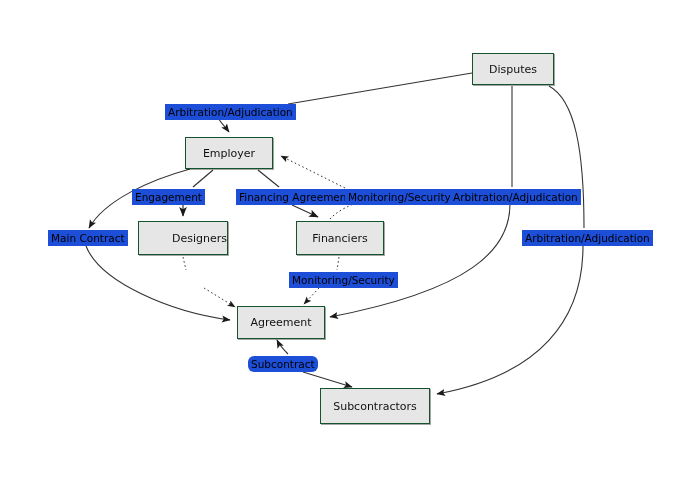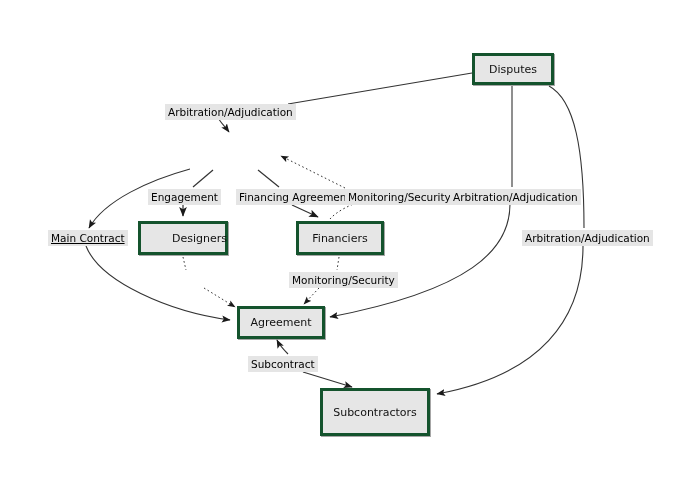--- a/index.html
+++ b/index.html
@@ -8,30 +8,30 @@
     width:692px;height:479px;
     background:#ffffff;
     font-family:"DejaVu Sans","Liberation Sans",sans-serif;
     overflow:hidden;
   }
   svg#edges{position:absolute;left:0;top:0;width:692px;height:479px;}
   .node{
     position:absolute;
     box-sizing:border-box;
     background:#e6e6e6;
-    border:3px solid #14532d;
+    border:1px solid #14532d;
     box-shadow:1px 1px 0 rgba(0,0,0,.35);
     display:flex;align-items:center;justify-content:center;
     font-size:11px;color:#111;
     white-space:nowrap;
   }
   .edge-label{
     position:absolute;
     box-sizing:border-box;
-    background:#e5e5e5;
+    background:#1d4ed8;
     color:#000;
     font-size:10.5px;
     line-height:14px;
     padding:1px 3px;
     white-space:nowrap;
     letter-spacing:0px;
   }
 </style>
 </head>
 <body>
@@ -76,49 +76,52 @@
     <path d="M583,246 C583,320 540,375 437,394" fill="none" stroke="#333" stroke-width="1.1" marker-end="url(#arrow)"></path>
 
     <path d="M288,354 C282,348 279,344 277,340" fill="none" stroke="#333" stroke-width="1.1" marker-end="url(#arrow)"></path>
     <path d="M303,372 L352,387" fill="none" stroke="#333" stroke-width="1.1" marker-end="url(#arrow)"></path>
   </svg>
 
   <div class="node" style="left:472px;top:53px;width:82px;height:32px;">
     <span>Disputes</span>
   </div>
 
+  <div class="node" style="left:185px;top:137px;width:88px;height:32px;">
+    <span>Employer</span>
+  </div>
 
   <div class="node" style="left:138px;top:221px;width:90px;height:34px;padding-left:33px;">
     <span>Designers</span>
   </div>
 
   <div class="node" style="left:296px;top:221px;width:88px;height:34px;align-items:center;">
     <span>Financiers</span>
   </div>
 
   <div class="node" style="left:237px;top:306px;width:88px;height:33px;">
     <span>Agreement</span>
   </div>
 
-  <div class="node" style="left:320px;top:388px;width:110px;height:48px;">
+  <div class="node" style="left:320px;top:388px;width:110px;height:36px;">
     <span>Subcontractors</span>
   </div>
 
   <div class="edge-label" style="left:165px;top:104px;">Arbitration/Adjudication</div>
 
-  <div class="edge-label" style="left:148px;top:189px;">Engagement</div>
+  <div class="edge-label" style="left:132px;top:189px;">Engagement</div>
 
   <div class="edge-label" style="left:236px;top:189px;">Financing Agreement</div>
 
   <div class="edge-label" style="left:345px;top:189px;">Monitoring/Security</div>
 
   <div class="edge-label" style="left:450px;top:189px;">Arbitration/Adjudication</div>
 
-  <div class="edge-label" style="left:48px;top:230px;text-decoration:underline;">Main Contract</div>
+  <div class="edge-label" style="left:48px;top:230px;">Main Contract</div>
 
   <div class="edge-label" style="left:522px;top:230px;">Arbitration/Adjudication</div>
 
 
   <div class="edge-label" style="left:289px;top:272px;">Monitoring/Security</div>
 
-  <div class="edge-label" style="left:248px;top:356px;">Subcontract</div>
+  <div class="edge-label" style="left:248px;top:356px;border-radius:6px;">Subcontract</div>
 
 </div>
 
 </body></html>

